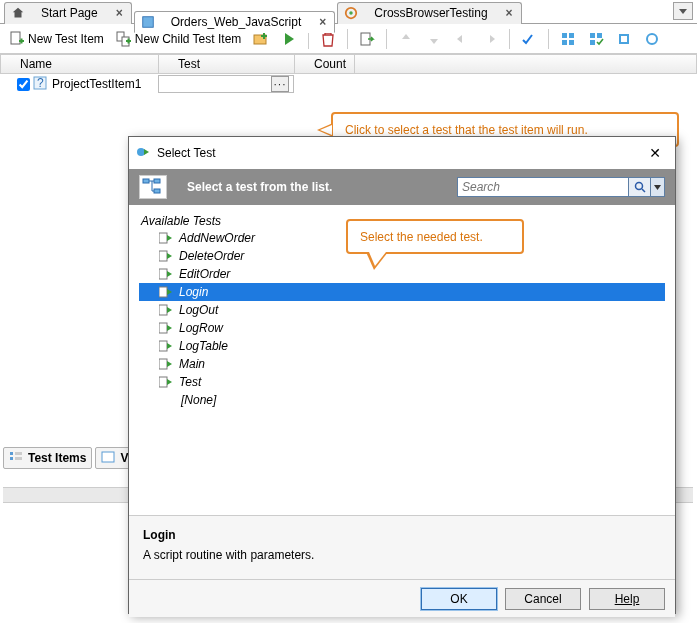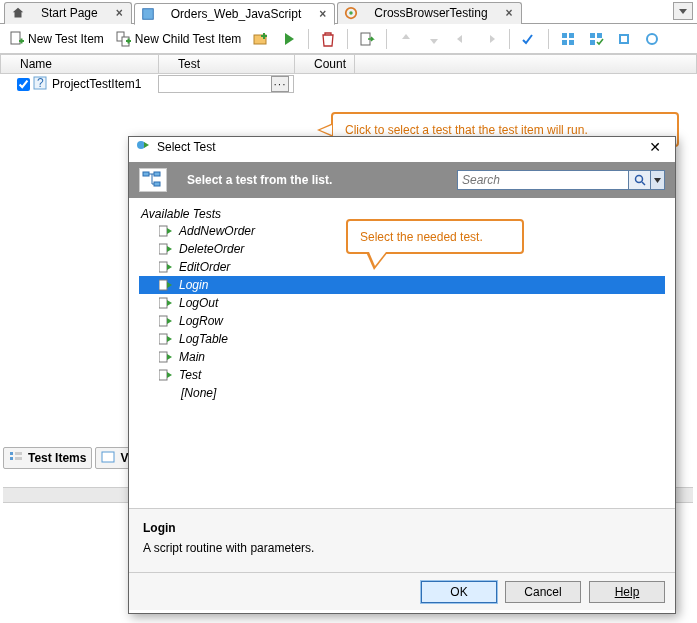--- a/index.html
+++ b/index.html
@@ -1,21 +1,21 @@
 <!DOCTYPE html>
 <html><head>
 <meta charset="utf-8">
 <style>
 * { box-sizing: border-box; margin: 0; padding: 0; font-family: "Segoe UI", Tahoma, sans-serif; font-size: 12px; }
 body { background: #fff; width: 697px; height: 623px; position: relative; overflow: hidden; }
 
 
 .tabs { display: flex; align-items: center; height: 24px; background: #fff; border-bottom: 1px solid #a0a0a0; padding-left: 4px; position: relative;}
 .tab { display: flex; align-items: center; gap: 16px; padding: 3px 6px; border: 1px solid #a0a0a0; border-bottom: none; margin-right: 2px; background: #f0f0f0; border-radius: 3px 3px 0 0; height: 22px; margin-top:2px;}
-.tab.active { background: #fff; border-bottom: 1px solid #fff; position: relative; top:1px;justify-content:space-between;}
+.tab.active { background: #fff; border-bottom: 1px solid #fff; position: relative; top:9px;justify-content:space-between;}
 .tab .icon { width: 14px; height: 14px; display:inline-block;}
 .tab .close { color:#555; font-weight:bold; padding:0 2px; cursor:pointer;}
 .tabs .dropdown-btn{ position:absolute; right:4px; top:2px; width:20px; height:18px; border:1px solid #a0a0a0; background:#f0f0f0; display:flex; align-items:center; justify-content:center;}
 
 
 .toolbar { display:flex; align-items:center; height:30px; border-bottom:1px solid #ccc; padding: 0 4px; gap:2px; background:#fff;}
 .tb-sep{ width:1px; height:20px; background:#ccc; margin:0 4px;}
 .tb-btn{ display:flex; align-items:center; gap:3px; padding:2px 4px; border:1px solid transparent; cursor:pointer;}
 .ico{ width:16px; height:16px; display:inline-block;}
 
@@ -38,21 +38,21 @@
 
 
 .bottom-tabs{ position:absolute; left:3px; top:447px; display:flex; gap:3px;}
 .btab{ display:flex; align-items:center; gap:3px; border:1px solid #b0b0b0; background:#f4f4f4; padding:2px 5px; border-radius:2px;font-weight:bold;}
 
 
 .greybar{ position:absolute; left:3px; top:487px; width:690px; height:16px; background:#e9e9e9; border-top:1px solid #ccc; border-bottom:1px solid #ccc;}
 
 
 .dialog{ position:absolute; left:128px; top:136px; width:548px; height:478px; background:#fff; border:1px solid #646464; box-shadow:3px 3px 10px rgba(0,0,0,0.35);}
-.dlg-title{ height:25px; display:flex; align-items:flex-start; padding:0 6px; justify-content:space-between; background:#fff;}
+.dlg-title{ height:25px; display:flex; align-items:center; padding:16px 6px; justify-content:space-between; background:#fff;}
 .dlg-title .left{display:flex; align-items:center; gap:6px;}
 .dlg-close{ width:28px; height:20px; display:flex; align-items:center; justify-content:center; cursor:pointer; font-size:14px;}
 .dlg-band{ height:36px; background:#8c8c8c; display:flex; align-items:center; padding:0 10px; color:#fff; gap:20px;}
 .dlg-band .tree-ico{ width:28px; height:24px; background:#fff; border:1px solid #ccc; display:flex; align-items:center; justify-content:center;}
 .search-wrap{ margin-left:auto; display:flex; align-items:center;}
 .search-input{ width:172px; height:20px; border:1px solid #5d7ea4; padding:0 4px; font-style:italic; color:#c2410c;}
 .search-btn{ width:22px; height:20px; border:1px solid #5d7ea4; border-left:none; background:#e8eef6; display:flex; align-items:center; justify-content:center; color:#2a5aa8;}
 .search-dd{ width:14px; height:20px; border:1px solid #5d7ea4; border-left:none; background:#dbe5f1; display:flex; align-items:center; justify-content:center; color:#333;}
 
 .dlg-body{ padding:6px 10px; height:310px; overflow:auto;font-style:italic;}

